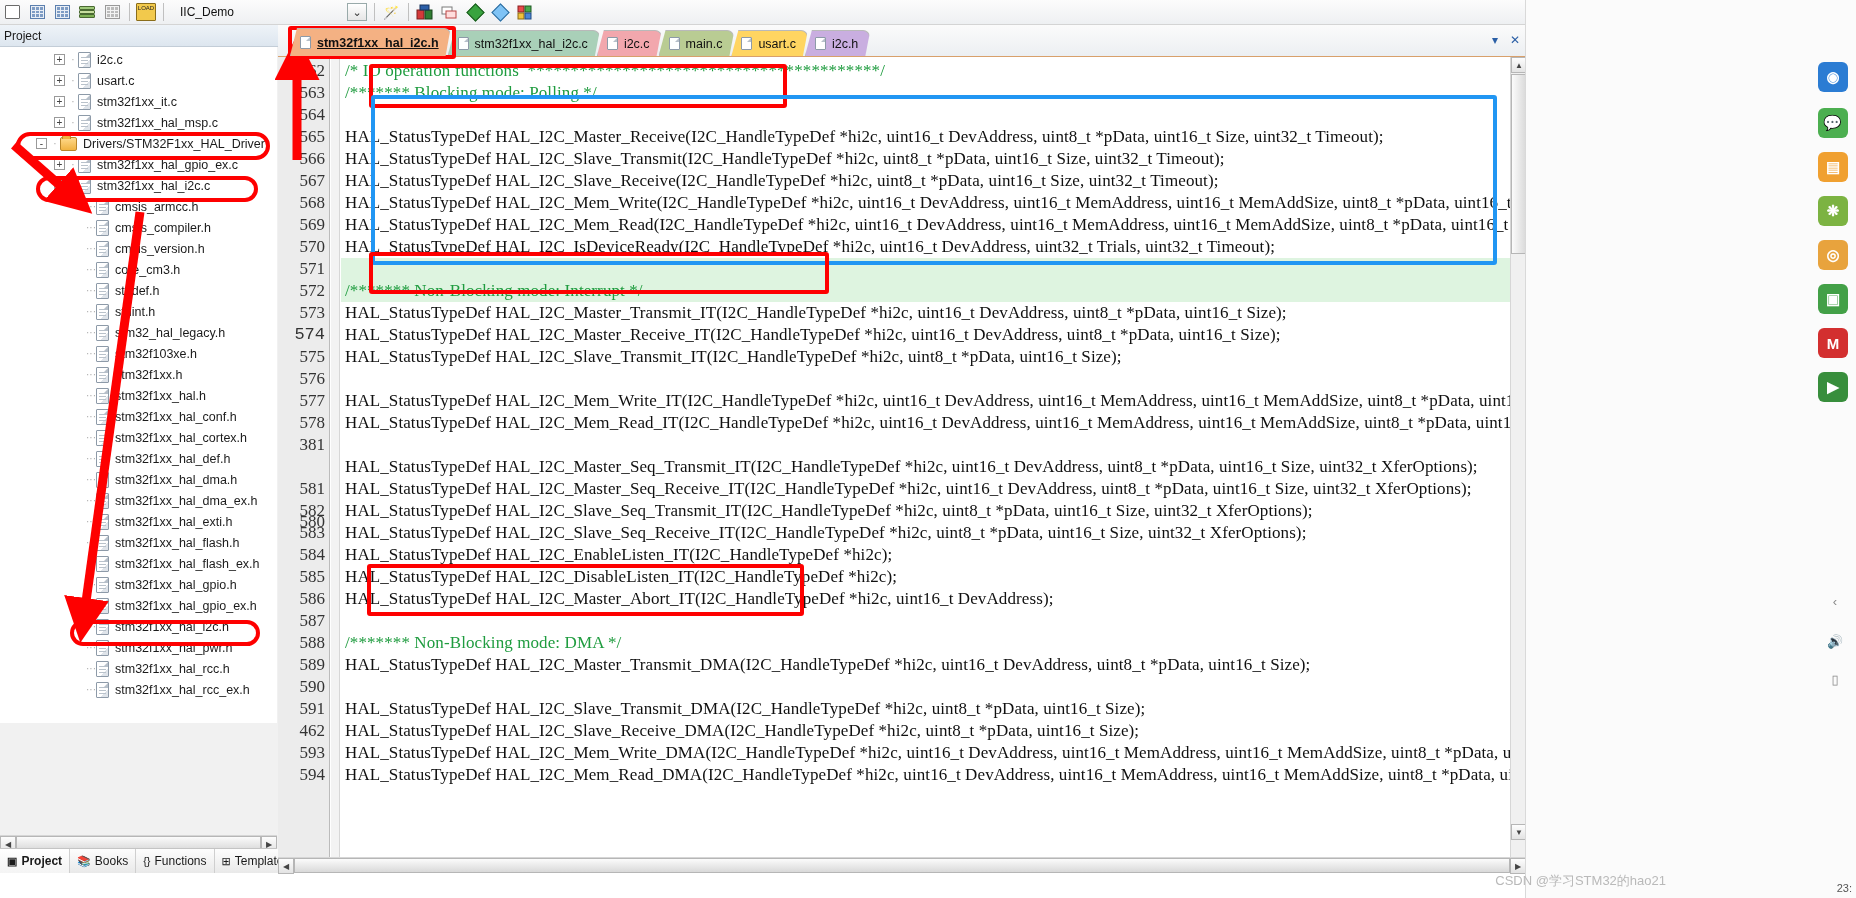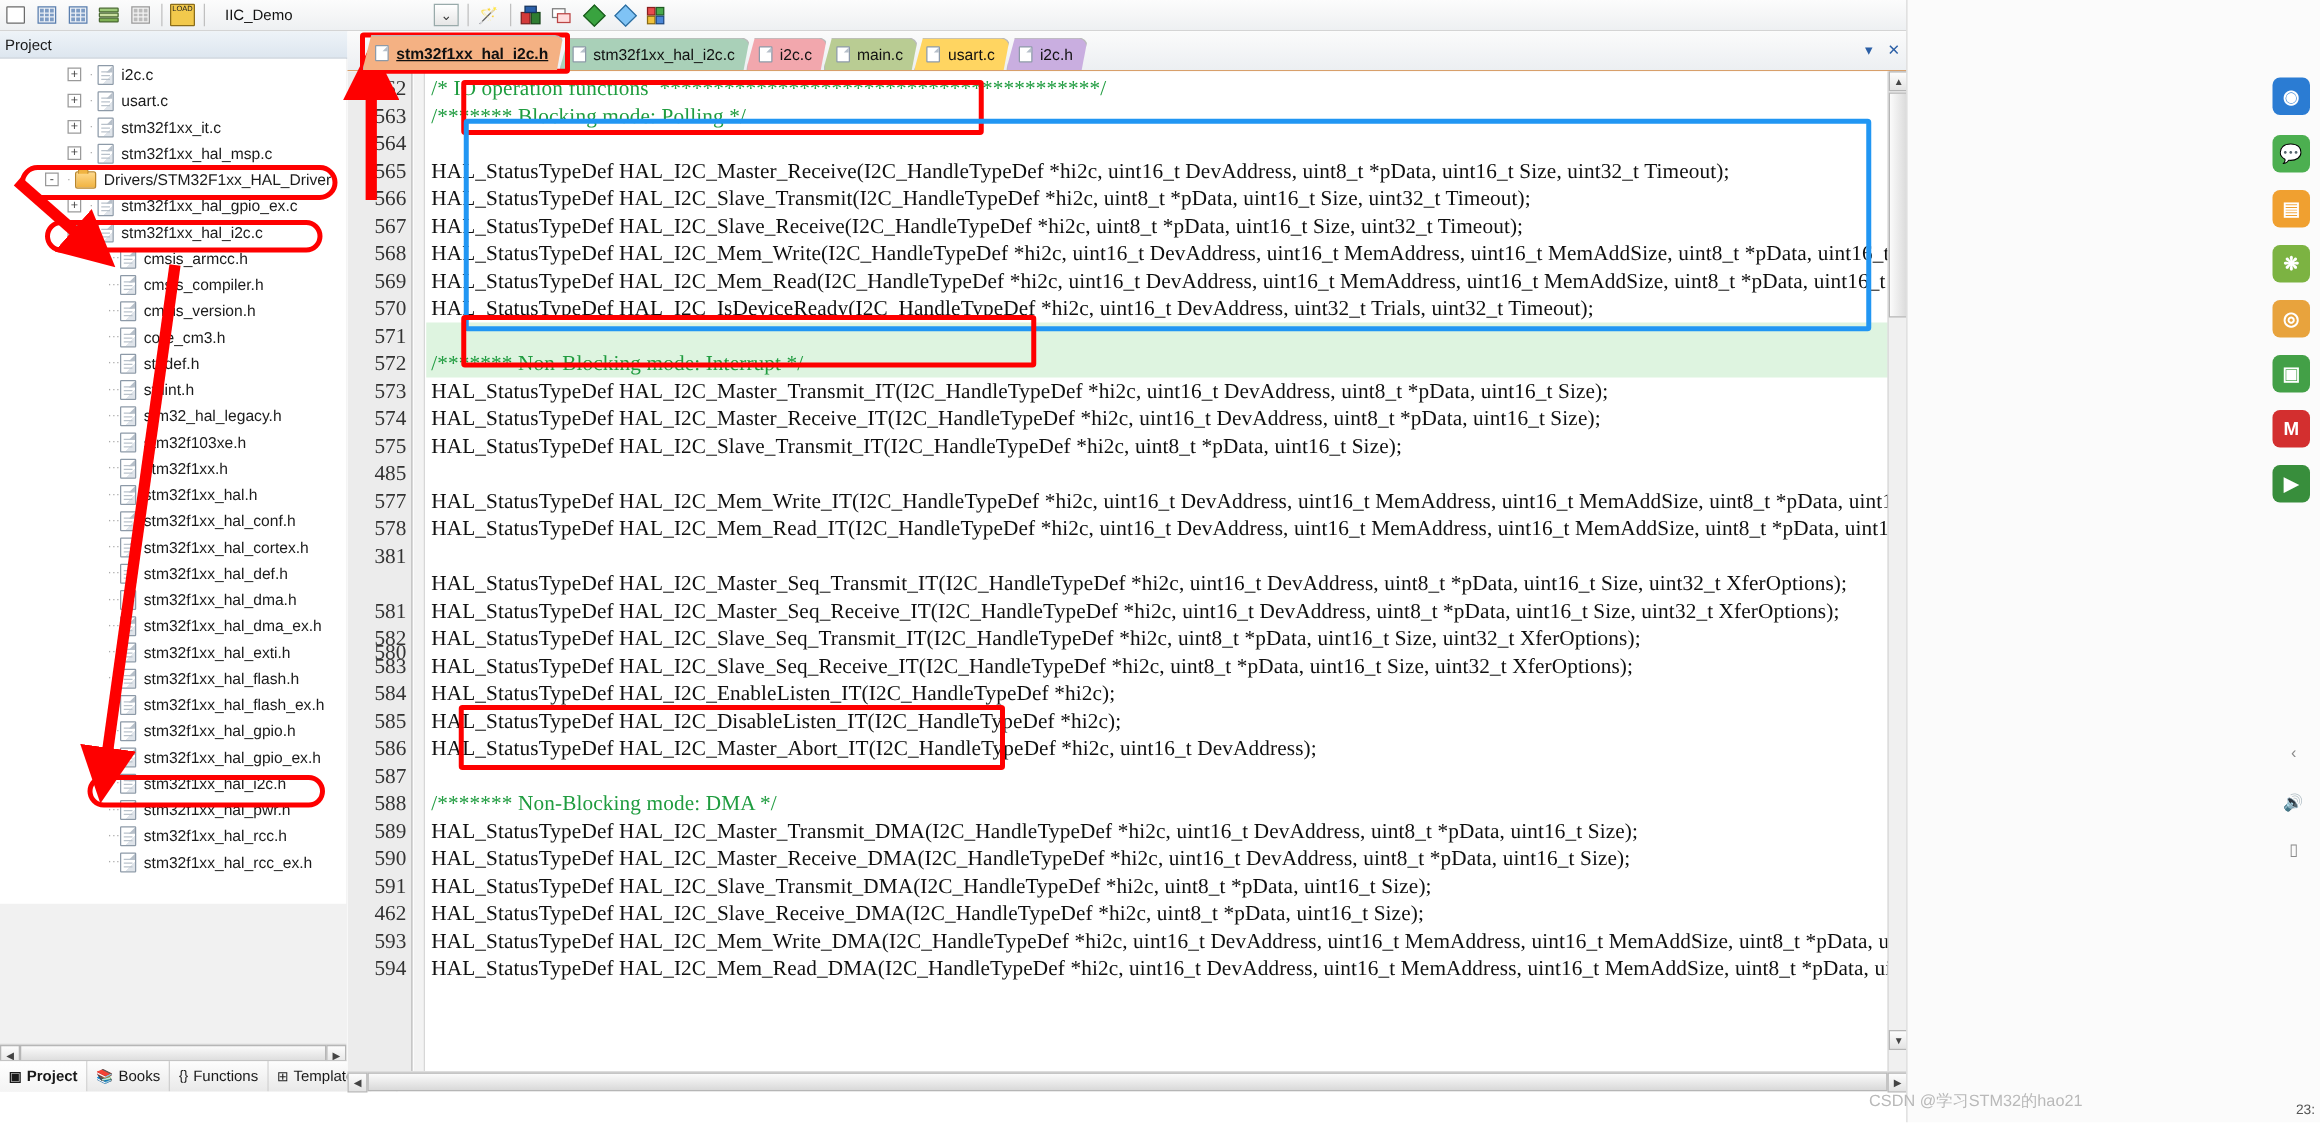--- a/index.html
+++ b/index.html
@@ -630,23 +630,23 @@
           <div class="lnum" style="top: 47px;">564</div>
           <div class="lnum" style="top: 69px;">565</div>
           <div class="lnum" style="top: 91px;">566</div>
           <div class="lnum" style="top: 113px;">567</div>
           <div class="lnum" style="top: 135px;">568</div>
           <div class="lnum" style="top: 157px;">569</div>
           <div class="lnum" style="top: 179px;">570</div>
           <div class="lnum" style="top: 201px;">571</div>
           <div class="lnum" style="top: 223px;">572</div>
           <div class="lnum" style="top: 245px;">573</div>
-          <div class="lnum" style="top: 267px;">574</div>
+          <div class="lnum" style="top: 267px; font-family: Liberation Mono, monospace;">574</div>
           <div class="lnum" style="top: 289px;">575</div>
-          <div class="lnum" style="top: 311px;">485</div>
+          <div class="lnum" style="top: 311px;">576</div>
           <div class="lnum" style="top: 333px;">577</div>
           <div class="lnum" style="top: 355px;">578</div>
           <div class="lnum" style="top: 377px;">381</div>
           <div class="lnum" style="top: 409px; margin-top: 45px;">580</div>
           <div class="lnum" style="top: 421px;">581</div>
           <div class="lnum" style="top: 443px;">582</div>
           <div class="lnum" style="top: 465px;">583</div>
           <div class="lnum" style="top: 487px;">584</div>
           <div class="lnum" style="top: 509px;">585</div>
           <div class="lnum" style="top: 531px;">586</div>
@@ -682,21 +682,20 @@
           <div class="cline" style="top: 399px;">HAL_StatusTypeDef HAL_I2C_Master_Seq_Transmit_IT(I2C_HandleTypeDef *hi2c, uint16_t DevAddress, uint8_t *pData, uint16_t Size, uint32_t XferOptions);</div>
           <div class="cline" style="top: 421px;">HAL_StatusTypeDef HAL_I2C_Master_Seq_Receive_IT(I2C_HandleTypeDef *hi2c, uint16_t DevAddress, uint8_t *pData, uint16_t Size, uint32_t XferOptions);</div>
           <div class="cline" style="top: 443px;">HAL_StatusTypeDef HAL_I2C_Slave_Seq_Transmit_IT(I2C_HandleTypeDef *hi2c, uint8_t *pData, uint16_t Size, uint32_t XferOptions);</div>
           <div class="cline" style="top: 465px;">HAL_StatusTypeDef HAL_I2C_Slave_Seq_Receive_IT(I2C_HandleTypeDef *hi2c, uint8_t *pData, uint16_t Size, uint32_t XferOptions);</div>
           <div class="cline" style="top: 487px;">HAL_StatusTypeDef HAL_I2C_EnableListen_IT(I2C_HandleTypeDef *hi2c);</div>
           <div class="cline" style="top: 509px;">HAL_StatusTypeDef HAL_I2C_DisableListen_IT(I2C_HandleTypeDef *hi2c);</div>
           <div class="cline" style="top: 531px;">HAL_StatusTypeDef HAL_I2C_Master_Abort_IT(I2C_HandleTypeDef *hi2c, uint16_t DevAddress);</div>
           <div class="cline" style="top: 553px;"></div>
           <div class="cline comment" style="top: 575px;">/******* Non-Blocking mode: DMA */</div>
           <div class="cline" style="top: 597px;">HAL_StatusTypeDef HAL_I2C_Master_Transmit_DMA(I2C_HandleTypeDef *hi2c, uint16_t DevAddress, uint8_t *pData, uint16_t Size);</div>
-          <div class="cline" style="top: 619px;">HAL_StatusTypeDef HAL_I2C_Master_Receive_DMA(I2C_HandleTypeDef *hi2c, uint16_t DevAddress, uint8_t *pData, uint16_t Size);</div>
           <div class="cline" style="top: 641px;">HAL_StatusTypeDef HAL_I2C_Slave_Transmit_DMA(I2C_HandleTypeDef *hi2c, uint8_t *pData, uint16_t Size);</div>
           <div class="cline" style="top: 663px;">HAL_StatusTypeDef HAL_I2C_Slave_Receive_DMA(I2C_HandleTypeDef *hi2c, uint8_t *pData, uint16_t Size);</div>
           <div class="cline" style="top: 685px;">HAL_StatusTypeDef HAL_I2C_Mem_Write_DMA(I2C_HandleTypeDef *hi2c, uint16_t DevAddress, uint16_t MemAddress, uint16_t MemAddSize, uint8_t *pData, uint16_t Size);</div>
           <div class="cline" style="top: 707px;">HAL_StatusTypeDef HAL_I2C_Mem_Read_DMA(I2C_HandleTypeDef *hi2c, uint16_t DevAddress, uint16_t MemAddress, uint16_t MemAddSize, uint8_t *pData, uint16_t Size);</div>
         </div>
     </div>
 
     <div id="ed-vscroll">
       <div class="sb-btn">▲</div>
       <div class="sb-thumb" style="top:17px;height:180px"></div>

